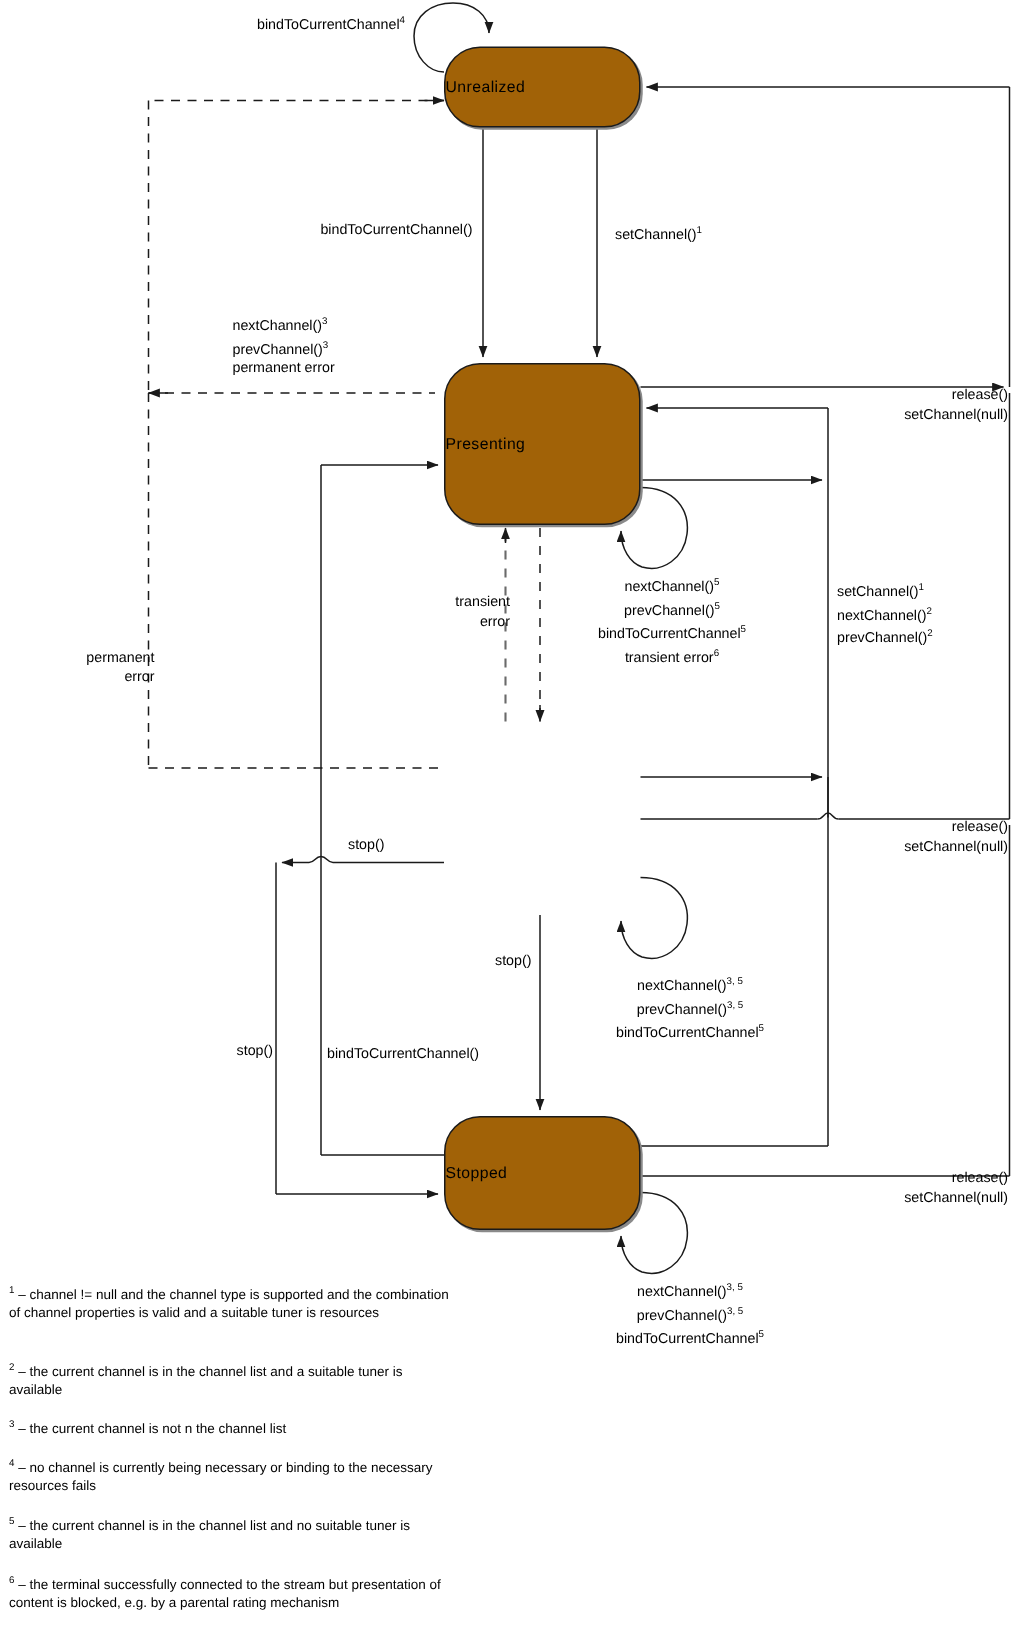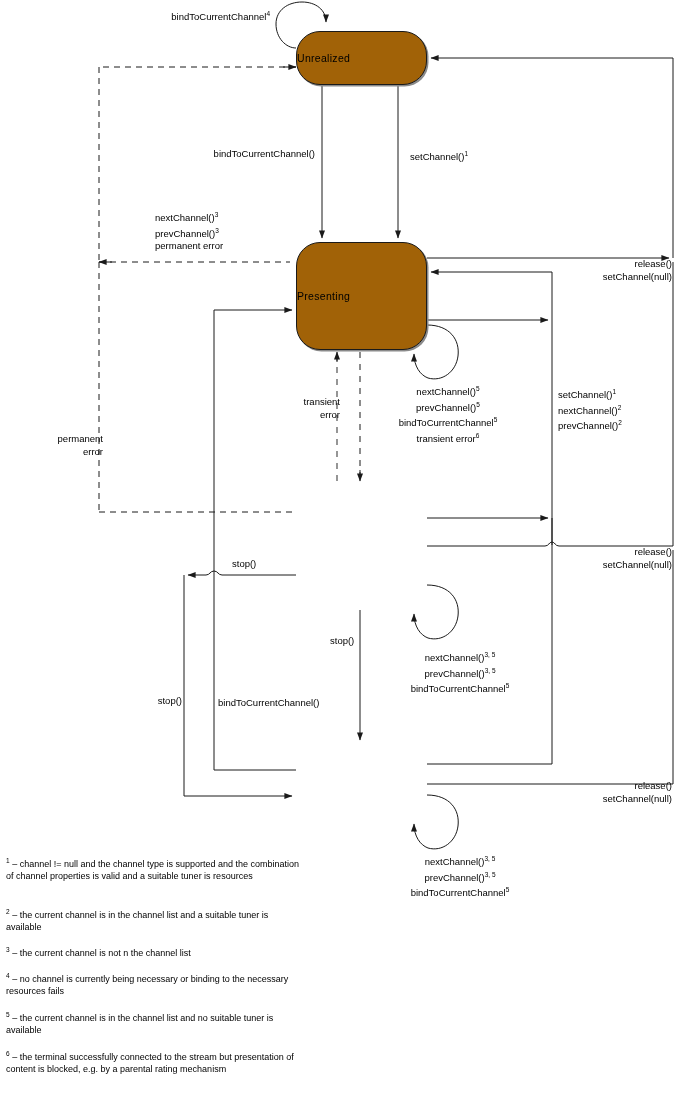--- a/index.html
+++ b/index.html
@@ -104,20 +104,23 @@
 
   <div class="state-box" style="left:296px;top:31px;width:131px;height:54px;">
     <span>Unrealized</span>
   </div>
 
   <div class="state-box" style="left:296px;top:242px;width:131px;height:108px;">
     <span>Presenting</span>
   </div>
 
 
+  <div class="state-box" style="left:296px;top:744px;width:131px;height:76px;">
+    <span>Stopped</span>
+  </div>
 
   <div class="lbl r" style="left:120px;top:8px;width:150px;"><span>bindToCurrentChannel</span><span class="sup">4</span></div>
 
   <div class="lbl r" style="left:150px;top:148px;width:165px;"><span>bindToCurrentChannel()</span></div>
 
   <div class="lbl" style="left:410px;top:148px;width:150px;"><span>setChannel()</span><span class="sup">1</span></div>
 
   <div class="lbl" style="left:155px;top:209px;width:150px;"><span>nextChannel()</span><span class="sup">3</span><br><span>prevChannel()</span><span class="sup">3</span><br><span>permanent error</span></div>
 
   <div class="lbl r" style="left:500px;top:258px;width:172px;"><span>release()</span><br><span>setChannel(null)</span></div>

